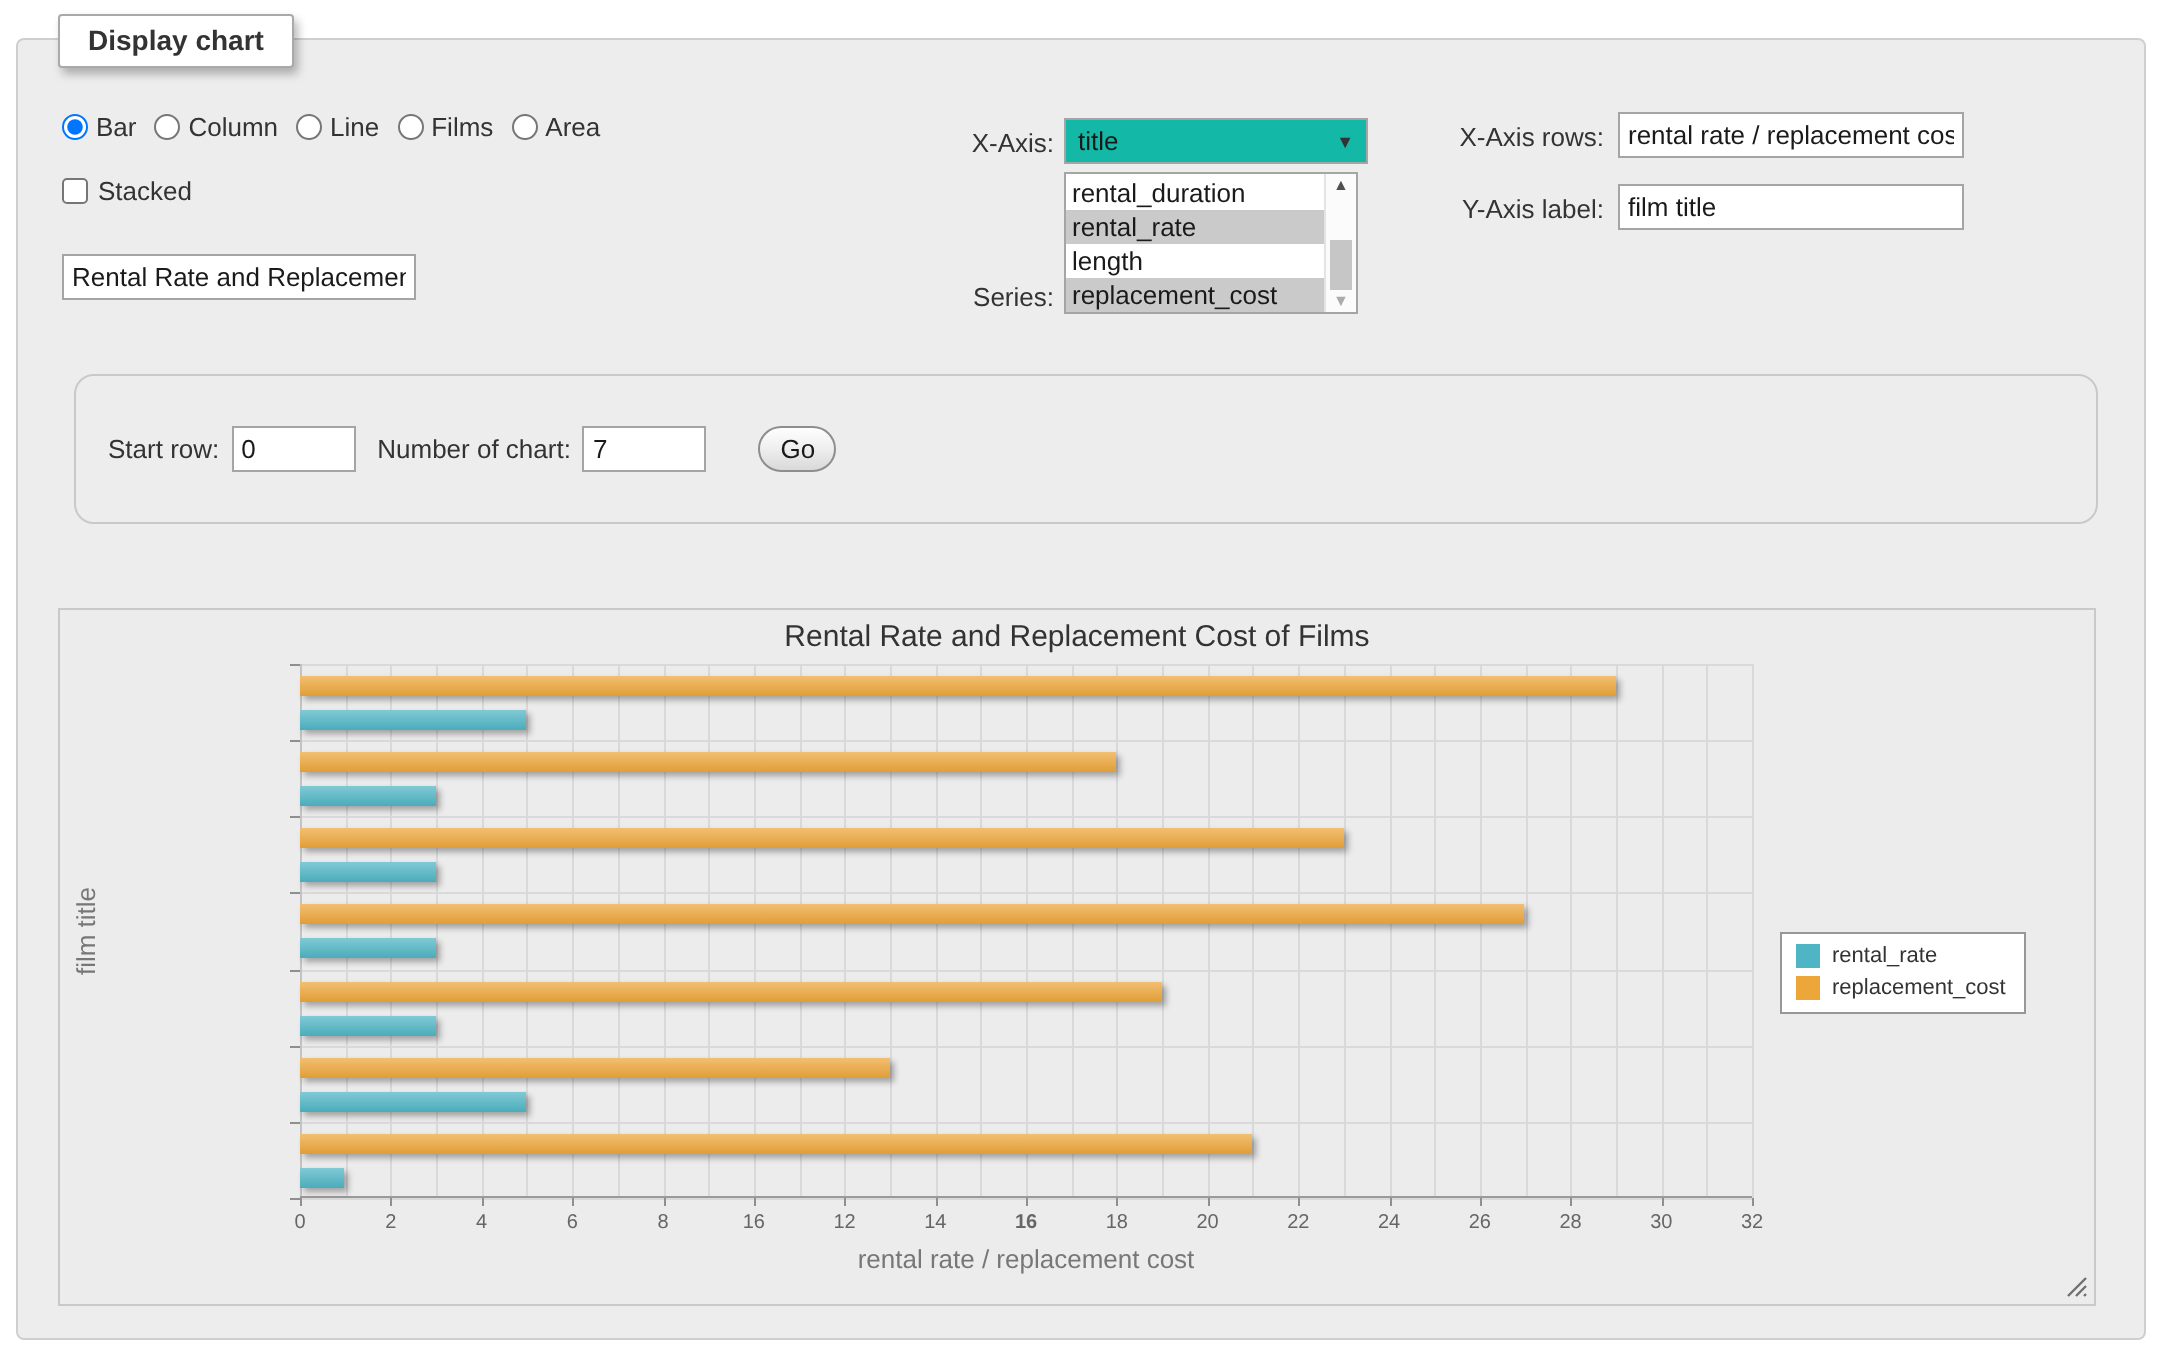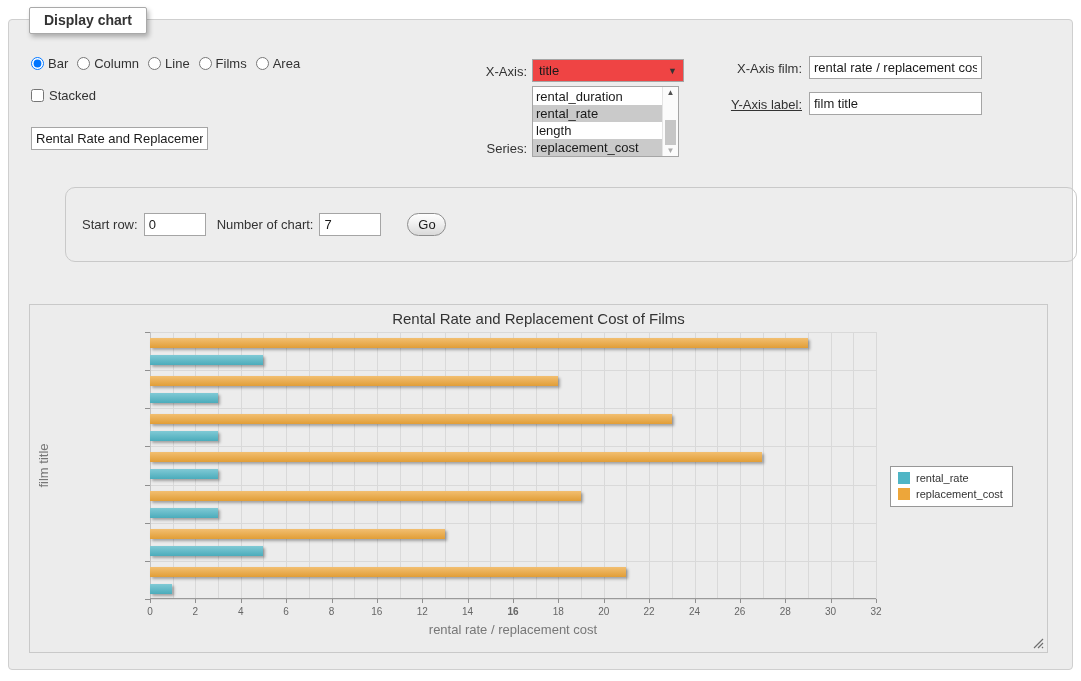--- a/index.html
+++ b/index.html
@@ -31,25 +31,25 @@
   input[type=text] {
     border:1px solid #a5a5a5; background:#fff; font-family:"Liberation Sans",sans-serif;
     font-size:13px; color:#1a1a1a; padding:1px 4px; height:23px;
   }
   .chart-title-input { position:absolute; left:22px; top:107px; width:177px; }
 
   .ctl-label { position:absolute; font-size:13px; color:#333; text-align:right; }
   .lbl-xaxis   { left:430px; width:88px; top:44px; }
   .lbl-series  { left:430px; width:88px; top:121px; }
   .lbl-xlabel  { left:694px; width:99px; top:41px; }
-  .lbl-ylabel  { left:694px; width:99px; top:77px;text-decoration:underline; }
+  .lbl-ylabel  { left:694px; width:99px; top:77px; }
 
   .x-axis-select {
     position:absolute; left:523px; top:39px; width:152px; height:23px;
-    background:#ef4444; border:1px solid #a5a5a5; font-size:13px; color:#1a1a1a;
+    background:#14b8a6; border:1px solid #a5a5a5; font-size:13px; color:#1a1a1a;
     display:flex; align-items:center; padding:0 6px; cursor:default;
   }
   .x-axis-select .arrow { position:absolute; right:6px; top:6px; font-size:9px; color:#333; }
 
   .series-listbox {
     position:absolute; left:523px; top:66px; width:147px; height:71px;
     background:#fff; border:1px solid #a5a5a5; overflow:hidden;
   }
   .series-options { position:absolute; left:0; top:1px; right:16px; }
   .series-options .option { height:17px; line-height:17px; font-size:13px; color:#1a1a1a; padding-left:3px; white-space:nowrap; }
@@ -60,21 +60,21 @@
   .lb-scrollbar .thumb { position:absolute; left:2px; right:2px; top:33px; height:25px; background:#c6c6c6; }
 
   .input-xlabel { position:absolute; left:800px; top:36px; width:173px; }
   .input-ylabel { position:absolute; left:800px; top:72px; width:173px; }
 
   
   .rows-panel {
     position:absolute; left:28px; top:167px; width:1012px; height:75px;
     border:1px solid #c9c9c9; border-radius:10px;
     display:flex; align-items:center; padding-left:16px;
-    font-size:13px; color:#333;margin-left:28px;
+    font-size:13px; color:#333;
   }
   .rows-panel .num-input { width:62px; margin-left:6px; }
   .rows-panel .lbl2 { margin-left:11px; }
   .go-button {
     margin-left:26px; width:39px; height:23px;
     border:1px solid #8e8e8e; border-radius:12px;
     background:linear-gradient(to bottom,#fefefe 0%,#f0f0f0 45%,#d9d9d9 100%);
     font-family:"Liberation Sans",sans-serif; font-size:13px; color:#1a1a1a;
     text-align:center; cursor:pointer;
   }
@@ -169,21 +169,21 @@
         <div class="option">length</div>
         <div class="option selected">replacement_cost</div>
       </div>
     <div class="lb-scrollbar">
       <div class="up">▲</div>
       <div class="thumb"></div>
       <div class="down">▼</div>
     </div>
   </div>
 
-  <div class="ctl-label lbl-xlabel">X-Axis film:</div>
+  <div class="ctl-label lbl-xlabel">X-Axis rows:</div>
   <input type="text" class="input-xlabel" value="rental rate / replacement cost" style="">
 
   <div class="ctl-label lbl-ylabel">Y-Axis label:</div>
   <input type="text" class="input-ylabel" value="film title" style="">
 
   <div class="rows-panel">
     <span>Start row:</span>
     <input type="text" class="num-input" value="0" style="">
     <span class="lbl2">Number of chart:</span>
     <input type="text" class="num-input" value="7" style="">

